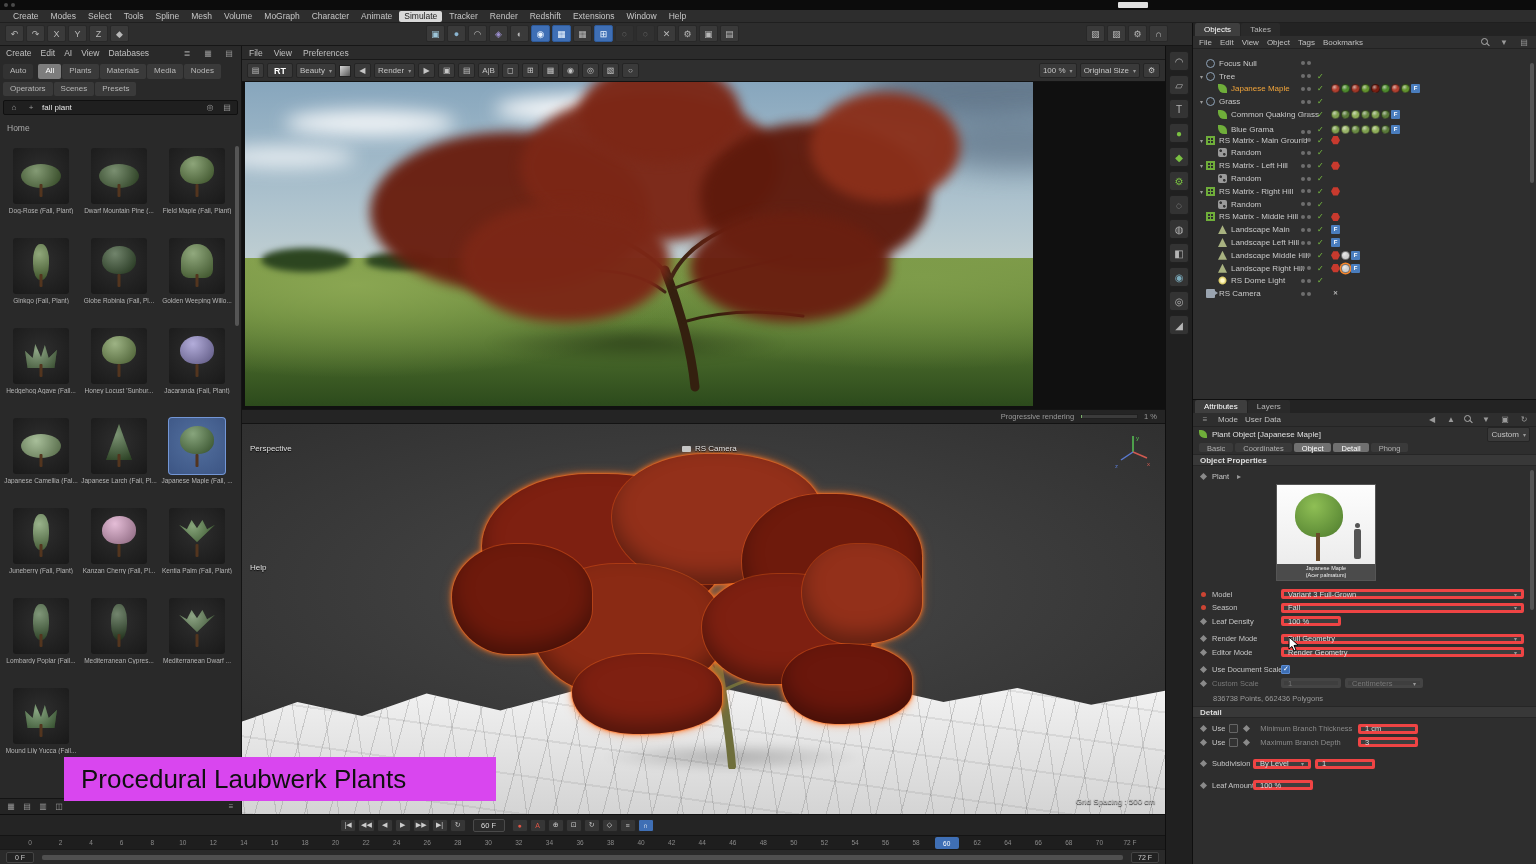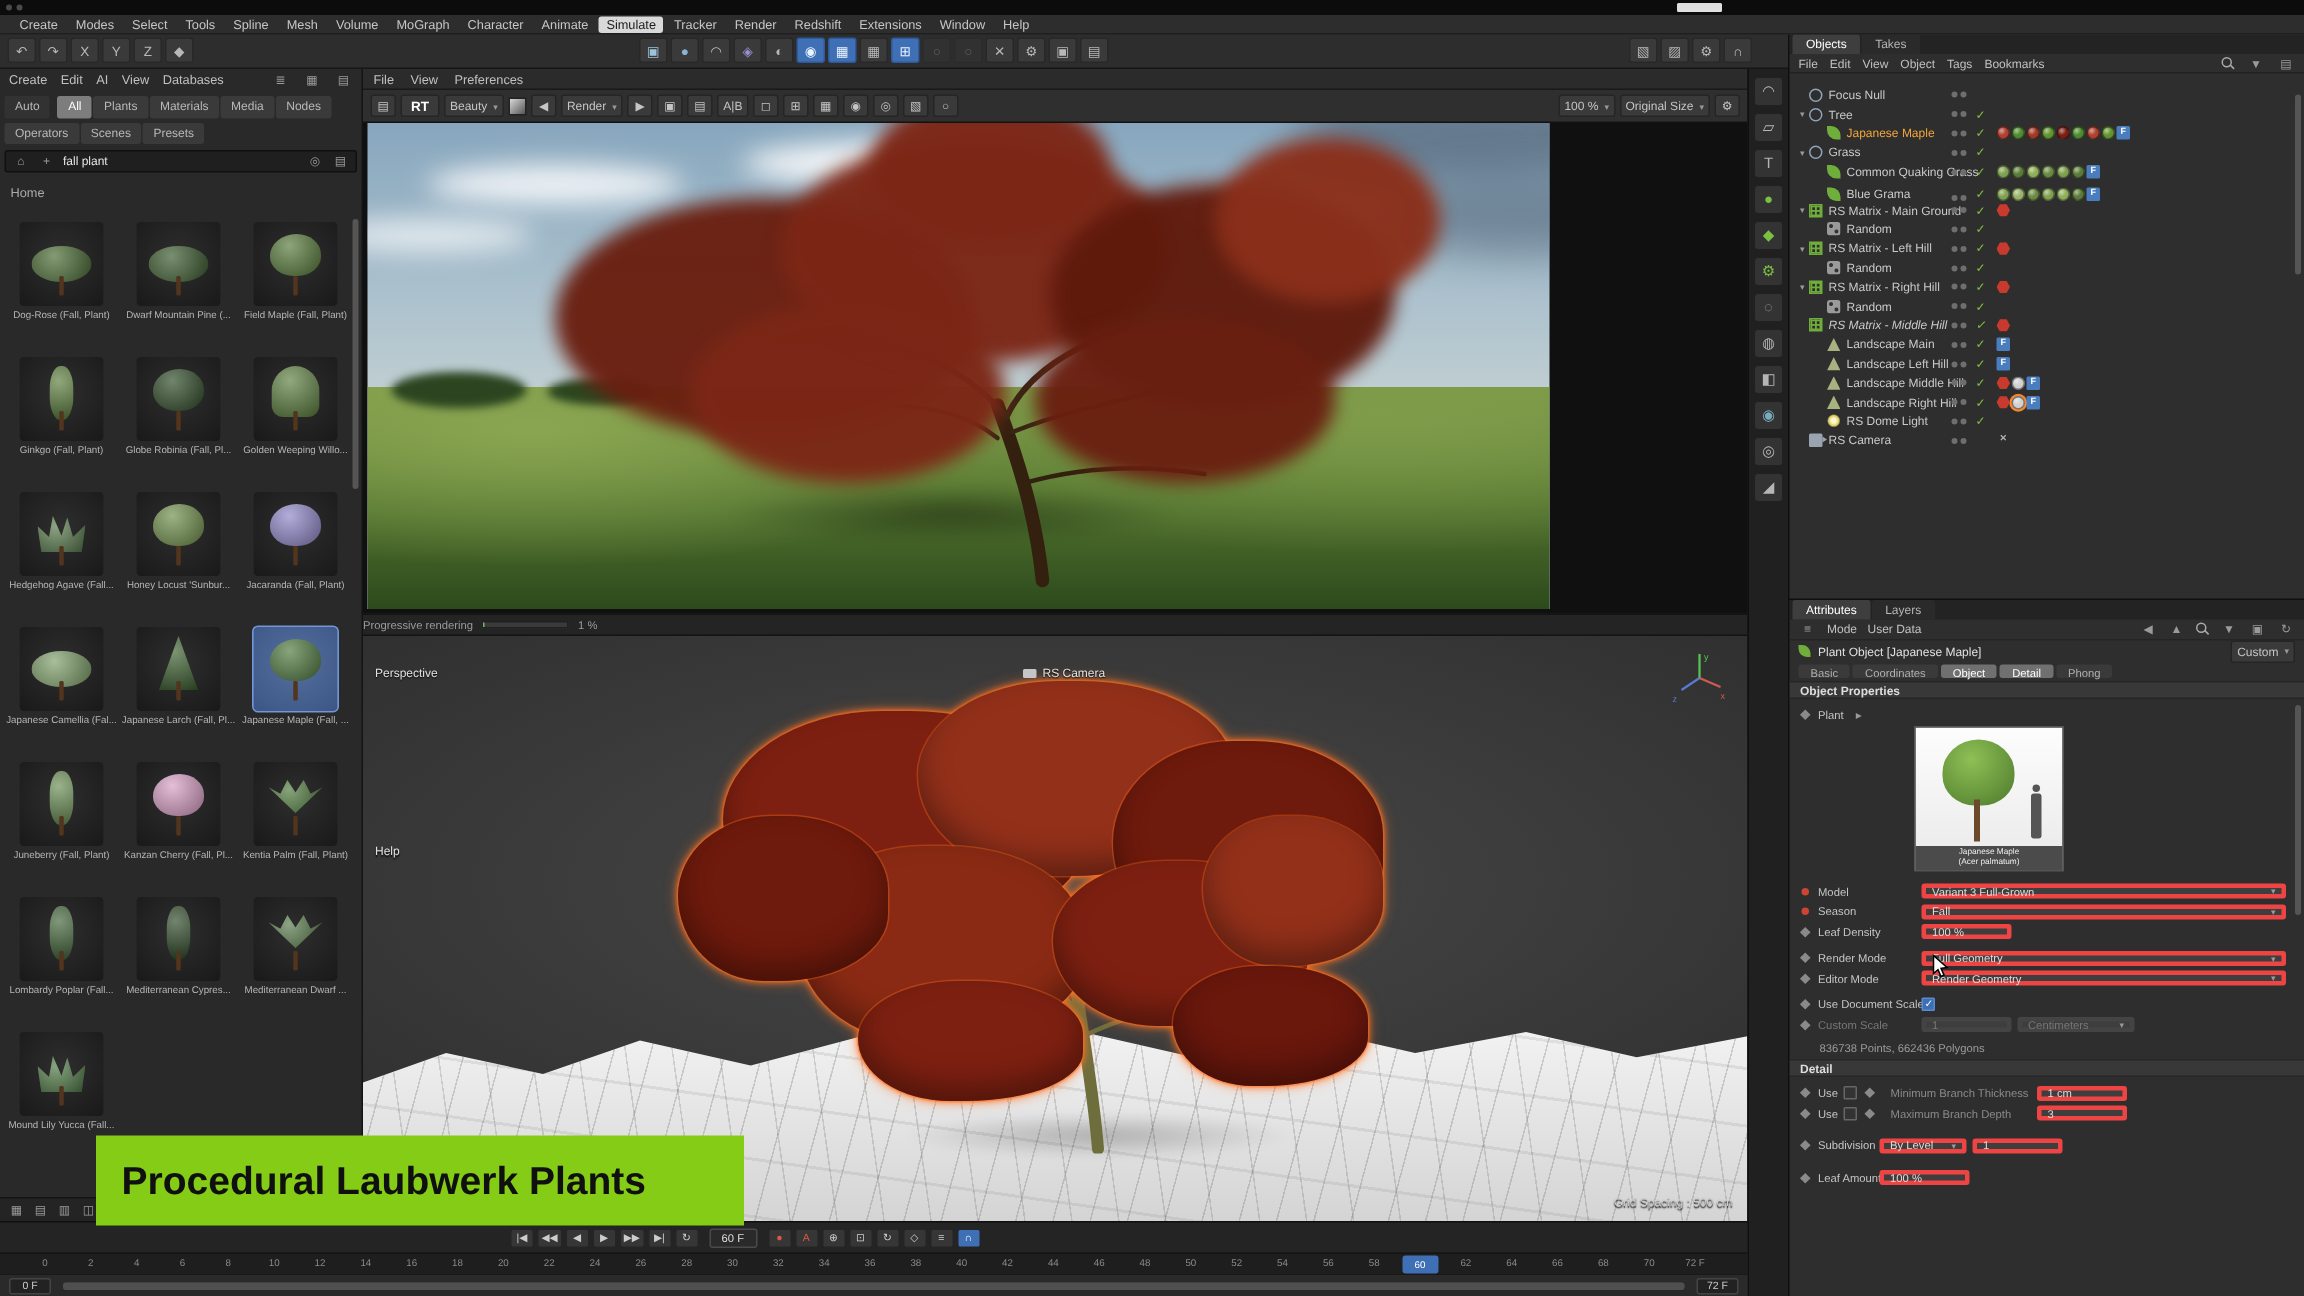--- a/index.html
+++ b/index.html
@@ -57,21 +57,21 @@
   .rv-right{margin-left:auto;display:flex;gap:3px;align-items:center}
   #rv-stage{position:absolute;left:242px;top:82px;width:923px;height:327px;background:#101010;overflow:hidden}
   #rv-image{position:absolute;left:3px;top:0;width:788px;height:324px;overflow:hidden;background:linear-gradient(180deg,#87a6bd 0%,#aec3ce 38%,#c2d0d2 58%)}
   .cloud{position:absolute;background:#fff;border-radius:50%;filter:blur(9px)}
   .darkcloud{position:absolute;background:#5f7285;border-radius:50%;filter:blur(14px);opacity:.85}
   #rv-ground{position:absolute;left:0;top:176px;width:788px;height:148px;background:radial-gradient(60% 90% at 14% 18%,#8aa652,transparent 70%),radial-gradient(70% 90% at 86% 12%,#7e9c4a,transparent 70%),linear-gradient(180deg,#7e9a48 0%,#5b7c33 40%,#2c4a1c 100%)}
   .bushline{position:absolute;background:#2c4520;border-radius:50%;filter:blur(3px)}
   #tree1{position:absolute;left:125px;top:0;width:580px;height:250px}
   #tree1 i{position:absolute;border-radius:50%;filter:blur(6px);opacity:.97}
   #rv-shadow{position:absolute;left:240px;top:242px;width:300px;height:38px;background:radial-gradient(closest-side,rgba(0,0,0,.32),transparent);filter:blur(4px)}
-  #progress-row{position:absolute;left:242px;top:409px;width:923px;height:15px;background:#242424;border-top:1px solid #131313;border-bottom:1px solid #131313;display:flex;align-items:center;gap:6px;padding-right:8px;font-size:7.5px;color:#9a9a9a}
+  #progress-row{position:absolute;left:242px;top:409px;width:923px;height:15px;background:#242424;border-top:1px solid #131313;border-bottom:1px solid #131313;display:flex;align-items:center;justify-content:flex-end;gap:6px;padding-right:8px;font-size:7.5px;color:#9a9a9a}
   .pbar{width:58px;height:5px;background:#3a3a3a;border:1px solid #202020}
   .pbar i{display:block;height:100%;background:#7ab26a}
   
   #viewport{position:absolute;left:242px;top:424px;width:923px;height:390px;background:radial-gradient(90% 80% at 50% 42%,#494949,#2e2e2e 82%);overflow:hidden}
   #vp-ground{position:absolute;left:0;top:250px;width:923px;height:140px;background:repeating-linear-gradient(105deg,rgba(110,110,110,.28) 0 1px,transparent 1px 24px),repeating-linear-gradient(-98deg,rgba(95,95,95,.22) 0 1px,transparent 1px 31px),repeating-linear-gradient(8deg,rgba(130,130,130,.16) 0 2px,transparent 2px 38px),linear-gradient(180deg,#f5f5f5,#d4d4d4);clip-path:polygon(0 34%,6% 20%,13% 30%,20% 14%,28% 26%,36% 12%,45% 24%,52% 10%,60% 22%,68% 8%,76% 20%,84% 10%,92% 22%,100% 12%,100% 100%,0 100%)}
   #vp-shadow{position:absolute;left:360px;top:318px;width:260px;height:30px;background:radial-gradient(closest-side,rgba(0,0,0,.22),transparent);filter:blur(3px)}
   #tree2{position:absolute;left:210px;top:30px;width:470px;height:290px;filter:drop-shadow(0 0 2px rgba(255,116,36,.95)) drop-shadow(0 0 4px rgba(255,116,36,.5))}
   #tree2 i{position:absolute;border-radius:48% 52% 56% 44%/52% 48% 44% 56%;box-shadow:inset 0 -10px 20px rgba(0,0,0,.35),0 0 0 1px rgba(255,110,30,.35)}
   .vp-label{position:absolute;font-size:8px;color:#e2e2e2;text-shadow:0 1px 1px #000}
   #camlabel{position:absolute;left:440px;top:20px;display:flex;align-items:center;font-size:8px;color:#e2e2e2;text-shadow:0 1px 1px #000}
@@ -162,21 +162,21 @@
   #frame-field{min-width:32px;height:13px;background:#2a2a2a;border:1px solid #4a4a4a;border-radius:2px;font-size:7.5px;color:#ddd;display:flex;align-items:center;justify-content:center;margin:0 5px}
   #ruler{position:absolute;left:0;top:20px;width:1165px;height:14px;background:#1e1e1e;border-top:1px solid #141414}
   .tick{position:absolute;top:3px;font-size:6.5px;color:#8a8a8a;transform:translateX(-50%);white-space:nowrap}
   #playhead{position:absolute;top:1px;width:24px;height:12px;background:#3f6fb5;border-radius:2px;color:#fff;font-size:6.5px;display:flex;align-items:center;justify-content:center;transform:translateX(-50%);z-index:2}
   #tl-bottom{position:absolute;left:0;top:34px;width:1165px;height:16px;background:#2a2a2a;border-top:1px solid #191919;display:flex;align-items:center;padding:0 6px}
   .range-field{height:11px;min-width:28px;padding:0 4px;background:#222;border:1px solid #444;border-radius:2px;font-size:7px;color:#ccc;display:flex;align-items:center;justify-content:center}
   #range-track{flex:1;height:5px;background:#3c3c3c;border-radius:2px;margin:0 8px;position:relative}
   #range-track i{position:absolute;left:0;top:0;height:100%;width:100%;background:#4f4f4f;border-radius:2px}
   
   #badge{position:absolute;left:64px;top:689px;width:166px;height:46px;border-radius:6px;display:flex;align-items:center;justify-content:center;font-size:22px;font-weight:bold;color:#fff;z-index:60}
-  #titlebox{position:absolute;left:64px;top:757px;width:432px;height:60px;background:#84cc16;color:#101010;display:flex;align-items:center;padding-left:17px;font-size:26px;font-weight:700;z-index:60}
+  #titlebox{position:absolute;left:64px;top:757px;width:432px;height:44px;background:#d946ef;color:#101010;display:flex;align-items:center;padding-left:17px;font-size:26px;font-weight:400;z-index:60}
   #cursor{position:absolute;left:1288px;top:636px;z-index:70}
   .ic-search{width:9px;height:9px;position:relative;flex:none}
   .ic-search::before{content:"";position:absolute;left:0;top:0;width:5px;height:5px;border:1px solid #aaa;border-radius:50%}
   .ic-search::after{content:"";position:absolute;left:5px;top:6px;width:4px;height:1px;background:#aaa;transform:rotate(45deg)}
 </style>
 </head>
 <body>
 
 <div id="app">
 
@@ -718,21 +718,21 @@
           <span class="om-exp"></span>
           <span class="oi oi-random"></span>
           <span class="lbl">Random</span>
           <span class="om-dots">
             <i></i>
             <i></i>
           </span>
           <span class="om-check">✓</span>
           <span class="om-tags"></span>
         </div>
-        <div class="om-row" style="padding-left: 4px; font-style: italic;">
+        <div class="om-row" style="padding-left: 4px;">
           <span class="om-exp"></span>
           <span class="oi oi-matrix"></span>
           <span class="lbl">RS Matrix - Middle Hill</span>
           <span class="om-dots">
             <i></i>
             <i></i>
           </span>
           <span class="om-check">✓</span>
           <span class="om-tags">
             <span class="tag tag-rs"></span>

